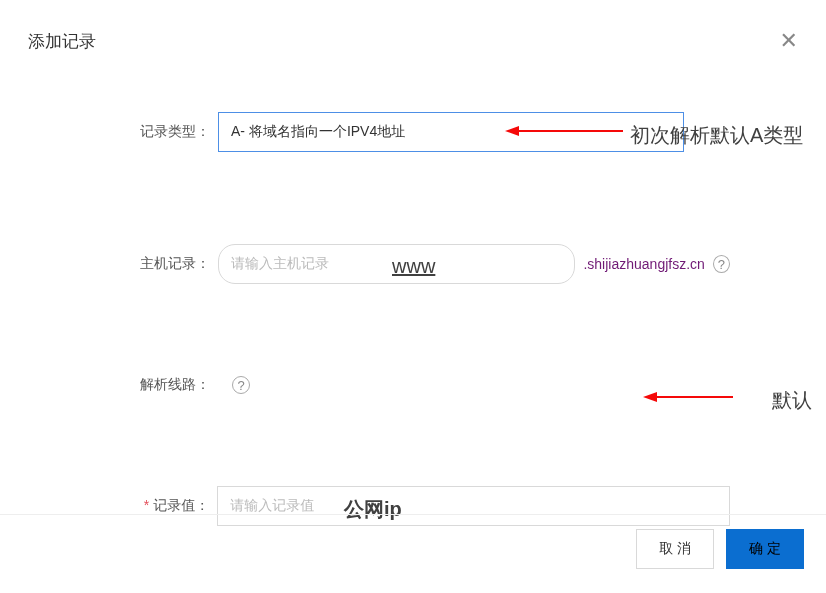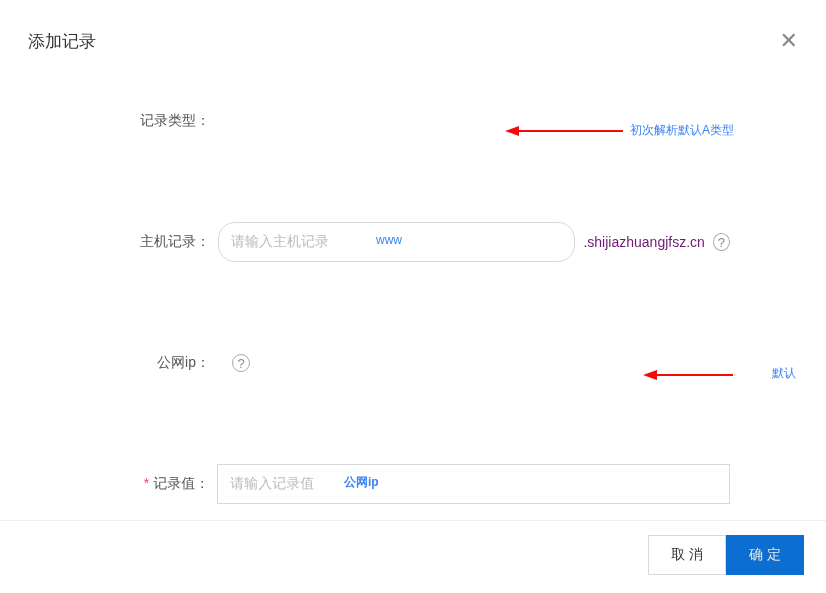--- a/index.html
+++ b/index.html
@@ -86,86 +86,89 @@
       font-size: 13px;
       color: #888;
       margin-left: 8px;
     }
     .dropdown-arrow {
       position: absolute;
       right: 12px;
       color: #bbb;
     }
     .annotation-red {
-      color: #3b82f6;
-      font-size: 12px;
+      color: #404040;
+      font-size: 20px;
       font-weight: 500;
       position: absolute;
       white-space: nowrap;
     }
     .arrow-red {
       position: absolute;
       pointer-events: none;
     }
     .footer {
       position: absolute;
-      bottom: 4px;
+      bottom: 10px;
       left: 0;
       right: 0;
       border-top: 1px solid #eee;
       padding: 14px 22px;
       display: flex;
       justify-content: flex-end;
-      gap: 0;
+      gap: 12px;
     }
     .btn {
       padding: 10px 22px;
       font-size: 14px;
       border: 1px solid #d9d9d9;
       background: #fff;
       color: #333;
       cursor: pointer;
     }
     .btn.primary {
       background: #0b6ed0;
       border-color: #0b6ed0;
-      color: #e5e5e5;
+      color: #000000;
     }
   </style>
 </head>
 <body>
 
 <div class="header">
   <span class="title">添加记录</span>
   <span class="close-icon">✕</span>
 </div>
 
 <div class="form-body">
 
   <div class="form-row first">
     <div class="label">记录类型：</div>
+    <div class="select-box highlight">
+      <span class="value">A- 将域名指向一个IPV4地址</span>
+    </div>
     <svg class="arrow-red" style="left:365px; top:12px;" width="118" height="14">
       <line x1="12" y1="7" x2="118" y2="7" stroke="#f50909" stroke-width="2"></line>
       <polygon points="0,7 14,2 14,12" fill="#f50909"></polygon>
     </svg>
     <span class="annotation-red" style="left:490px; top:10px;">初次解析默认A类型</span>
   </div>
 
   <div class="form-row">
     <div class="label">主机记录：</div>
     <div class="input-box short">
       <span class="placeholder">请输入主机记录</span>
     </div>
     <span class="suffix-text">.shijiazhuangjfsz.cn</span>
     <span class="help-icon">?</span>
-    <span class="annotation-red" style="left:236px; top:11px;">www</span>
+    <span class="annotation-red" style="left:252px; top:11px;text-decoration:underline;">www</span>
   </div>
 
   <div class="form-row">
-    <div class="label">公网ip：</div>
+    <div class="label">解析线路：</div>
     <span class="help-icon" style="margin-left:14px;">?</span>
     <svg class="arrow-red" style="left:503px; top:14px;" width="90" height="14">
       <line x1="12" y1="7" x2="90" y2="7" stroke="#f50909" stroke-width="2"></line>
       <polygon points="0,7 14,2 14,12" fill="#f50909"></polygon>
     </svg>
     <span class="annotation-red" style="left:632px; top:11px;">默认</span>
   </div>
 
   <div class="form-row">
     <div class="label required">记录值：</div>

